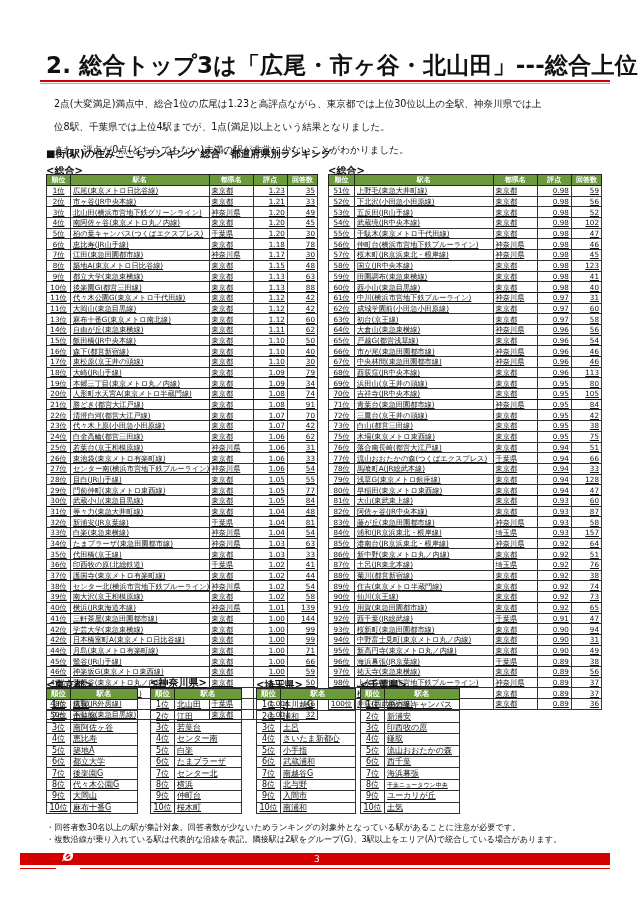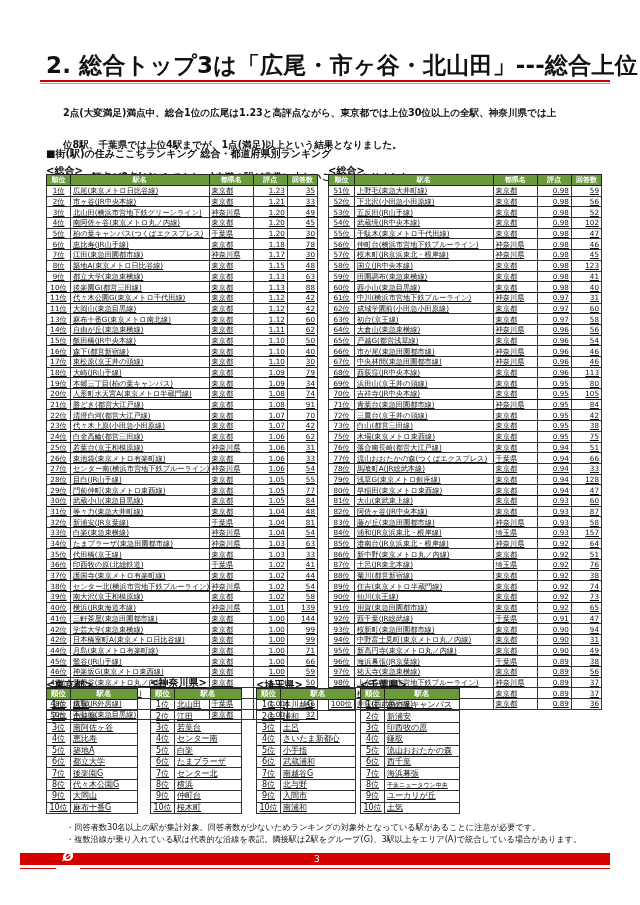--- a/index.html
+++ b/index.html
@@ -1,35 +1,35 @@
 <!DOCTYPE html>
 <html><head>
 <meta charset="utf-8">
 <style>
   html,body{margin:0;padding:0;background:#fff;}
   body{width:640px;height:905px;position:relative;overflow:hidden;font-family:"DejaVu Sans",sans-serif;color:#111;}
   .title{position:absolute;left:46px;top:50px;font-size:23px;font-weight:bold;letter-spacing:0.2px;white-space:nowrap;}
   .title-rule{position:absolute;left:40px;width:570px;top:80px;height:2px;background:#c00;}
   .title-rule2{position:absolute;left:40px;width:570px;top:83px;height:1px;background:#e88;}
   .intro{position:absolute;left:46px;top:88px;width:560px;font-size:9.6px;line-height:15px;}
-  .intro p{margin:17px;font-weight:bold;}
+  .intro p{margin:8px;}
   .section{position:absolute;left:46px;top:147px;font-size:10px;font-weight:bold;}
   .tbl-label{position:absolute;font-size:10px;font-weight:bold;text-decoration:underline;}
   table.rank{position:absolute;border-collapse:collapse;font-size:7.2px;table-layout:fixed;border:1.5px solid #222;}
   table.rank th{background:#6a9a3a;color:#fff;font-weight:bold;height:9px;padding:0 2px;border:1px solid #222;font-size:7px;}
   table.rank td{height:9.7px;padding:0 2px;border:1px solid #333;white-space:nowrap;overflow:hidden;line-height:9px;text-decoration:underline;}
   table.rank td.r{text-align:right;}
   table.rank td.c{text-align:center;}
   table.rank tr.sep td{border-bottom:1.8px solid #111;}
   table.pref{position:absolute;border-collapse:collapse;font-size:8px;table-layout:fixed;border:1.5px solid #222;}
   table.pref th{background:#6a9a3a;color:#fff;font-weight:bold;height:10px;padding:0 2px;border:1px solid #222;font-size:7.5px;}
   table.pref td{height:10.4px;padding:0 2px;border:1px solid #333;white-space:nowrap;overflow:hidden;line-height:10px;text-decoration:underline;}
   table.pref td.c{text-align:center;}
   .notes{position:absolute;left:46px;top:821px;font-size:8.2px;line-height:12px;}
-  .notes div{white-space:nowrap;margin-left:20px;}
+  .notes div{white-space:nowrap;}
   .footer{position:absolute;left:20px;top:853px;width:590px;height:12px;background:#d40000;}
   .footer-line{position:absolute;top:868px;height:1px;background:#d40000;}
   .footer-logo{position:absolute;left:62px;top:850px;width:12px;height:14px;color:#fff;font-weight:bold;font-style:italic;font-size:13px;line-height:14px;text-align:center;}
   .page-num{position:absolute;left:314px;top:854px;font-size:9px;color:#fff;}
 </style>
 </head>
 <body>
 
 <div class="title">2. 総合トップ3は「広尾・市ヶ谷・北山田」---総合上位100駅 発表</div>
 <div class="title-rule"></div>
@@ -183,21 +183,21 @@
       </tr>
       <tr>
         <td class="c">18位</td>
         <td>大崎(JR山手線)</td>
         <td>東京都</td>
         <td class="r">1.09</td>
         <td class="r">79</td>
       </tr>
       <tr>
         <td class="c">19位</td>
-        <td>本郷三丁目(柏の葉キャンパス)</td>
+        <td>本郷三丁目(東京メトロ丸ノ内線)</td>
         <td>東京都</td>
         <td class="r">1.09</td>
         <td class="r">34</td>
       </tr>
       <tr class="sep">
         <td class="c">20位</td>
         <td>人形町水天宮A(東京メトロ半蔵門線)</td>
         <td>東京都</td>
         <td class="r">1.08</td>
         <td class="r">74</td>

